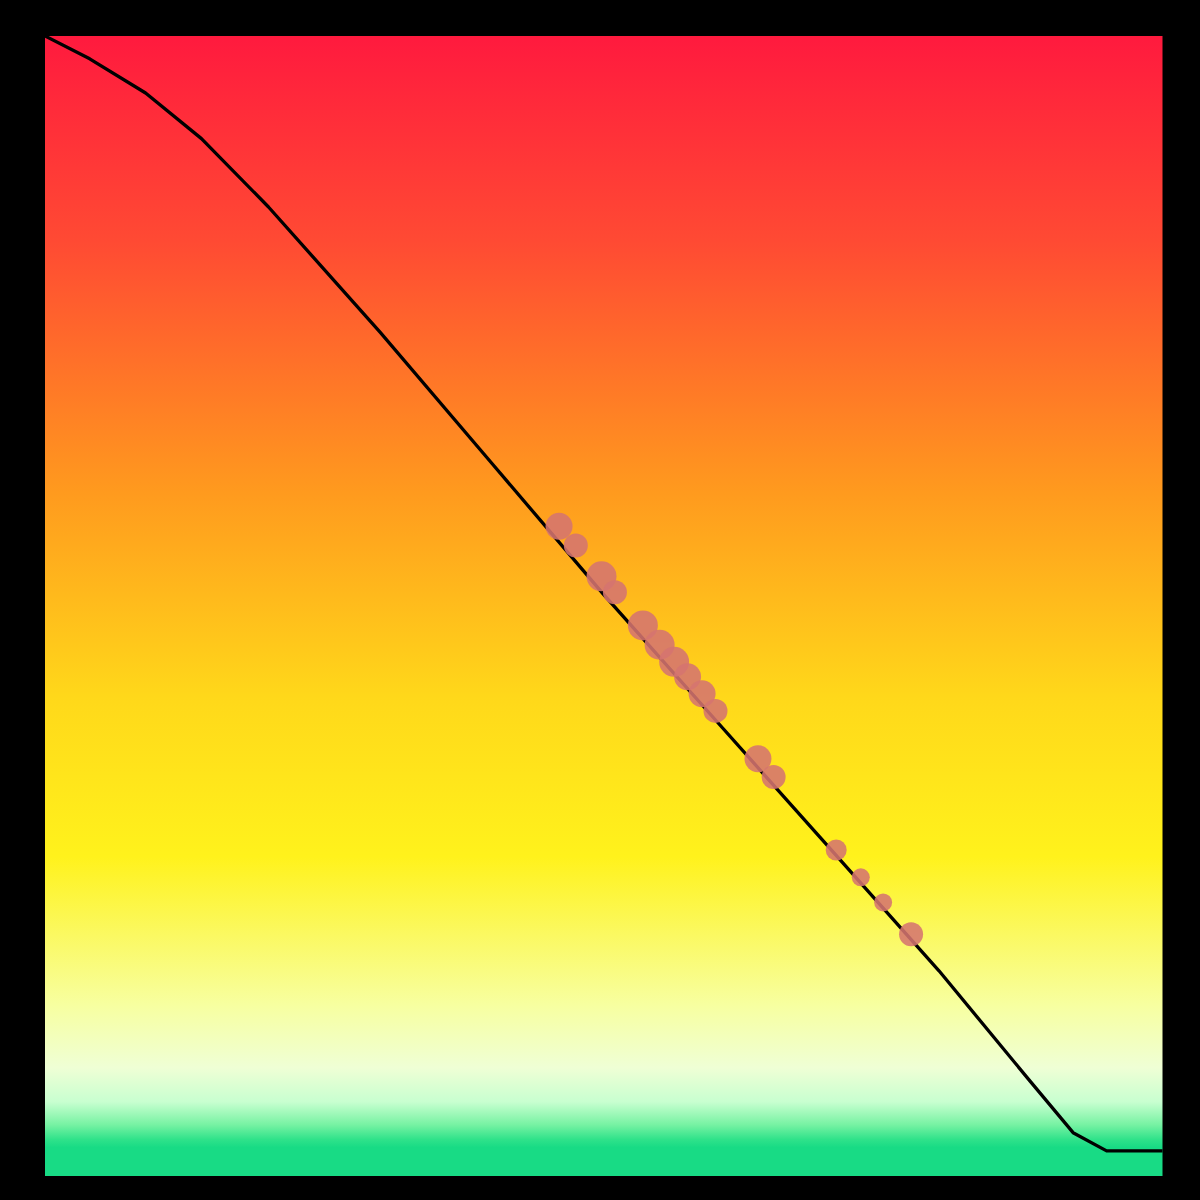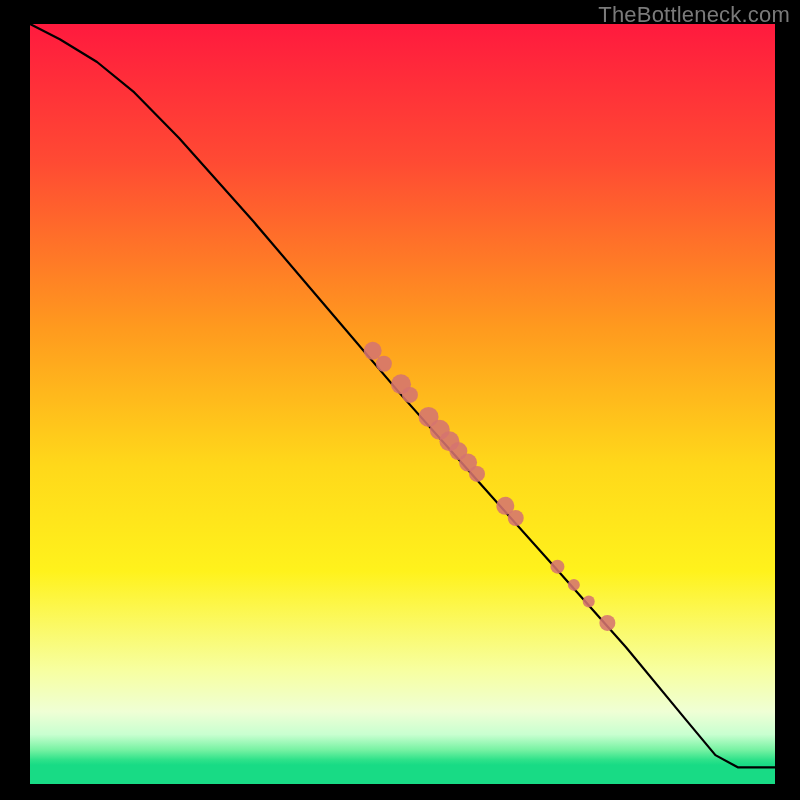--- a/index.html
+++ b/index.html
@@ -27,21 +27,20 @@
     z-index: 50;
     user-select: none;
   }
   svg { display: block; }
 </style>
 </head>
 <body>
 
 <div class="stage">
 
-  <div class="watermark">TheBottleneck.com</div>
 
   <svg id="chart-svg" width="800" height="800" viewBox="0 0 800 800">
     <defs>
       <linearGradient id="bg-grad" x1="0" y1="0" x2="0" y2="1">
           <stop offset="0.00%" stop-color="#ff1a3e"></stop>
           <stop offset="18.00%" stop-color="#ff4a33"></stop>
           <stop offset="40.00%" stop-color="#ff9a1e"></stop>
           <stop offset="58.00%" stop-color="#ffd81a"></stop>
           <stop offset="72.00%" stop-color="#fff21c"></stop>
           <stop offset="85.00%" stop-color="#f7ffa0"></stop>

